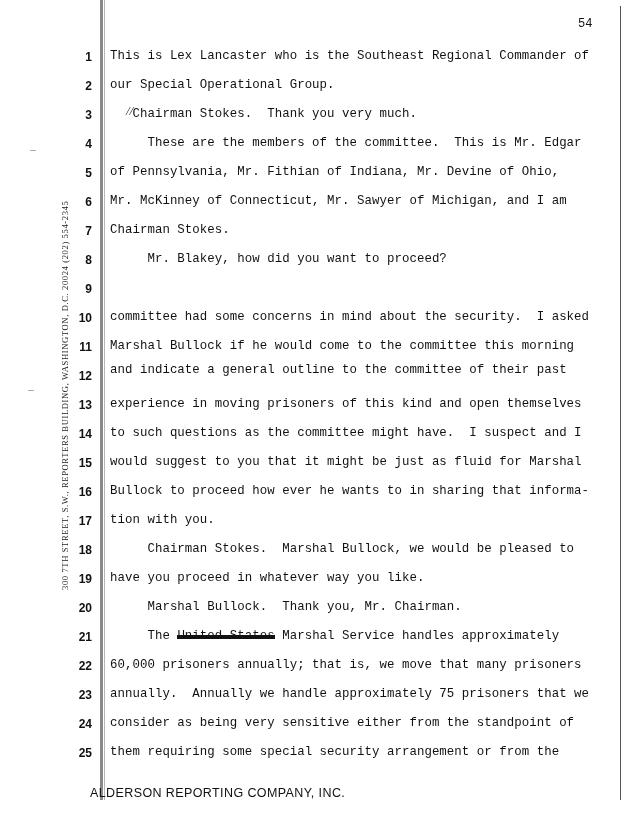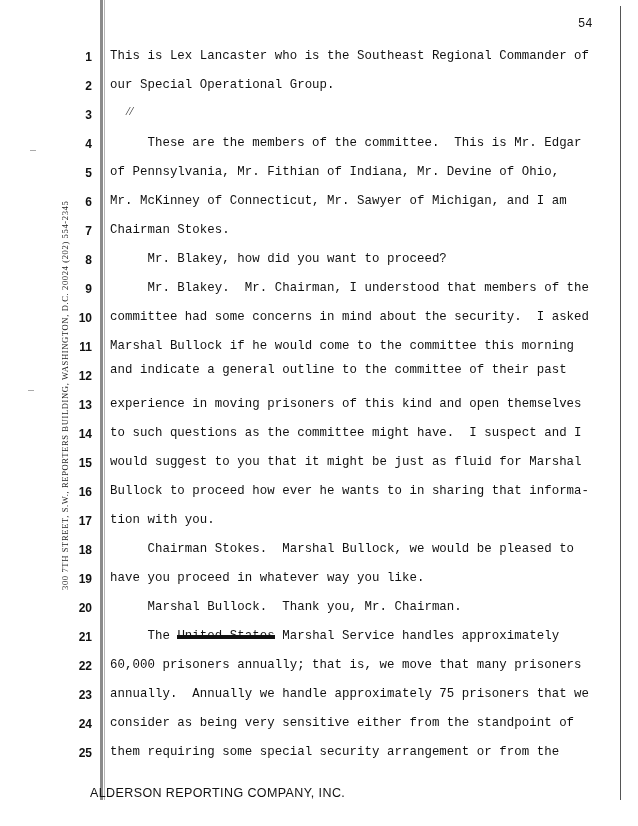--- a/index.html
+++ b/index.html
@@ -64,27 +64,27 @@
     <div class="ln" style="top:601px">20</div>
     <div class="ln" style="top:630px">21</div>
     <div class="ln" style="top:659px">22</div>
     <div class="ln" style="top:688px">23</div>
     <div class="ln" style="top:717px">24</div>
     <div class="ln" style="top:746px">25</div>
   </div>
 
   <div class="text-line" style="top:49px">This is Lex Lancaster who is the Southeast Regional Commander of</div>
   <div class="text-line" style="top:78px">our Special Operational Group.</div>
+  <div class="text-line" style="top:107px">   Chairman Stokes.  Thank you very much.</div>
   <div class="mark" style="left:126px; top:103px;">//</div>
   <div class="text-line" style="top:136px">     These are the members of the committee.  This is Mr. Edgar</div>
   <div class="text-line" style="top:165px">of Pennsylvania, Mr. Fithian of Indiana, Mr. Devine of Ohio,</div>
   <div class="text-line" style="top:194px">Mr. McKinney of Connecticut, Mr. Sawyer of Michigan, and I am</div>
   <div class="text-line" style="top:223px">Chairman Stokes.</div>
   <div class="text-line" style="top:252px">     Mr. Blakey, how did you want to proceed?</div>
-  <div class="text-line" style="top:281px">     Mr. Blakey.  Mr. Chairman, I understood that members of the</div>
   <div class="text-line" style="top:310px">committee had some concerns in mind about the security.  I asked</div>
   <div class="text-line" style="top:339px">Marshal Bullock if he would come to the committee this morning</div>
   <div class="text-line" style="top:363px">and indicate a general outline to the committee of their past</div>
   <div class="text-line" style="top:397px">experience in moving prisoners of this kind and open themselves</div>
   <div class="text-line" style="top:426px">to such questions as the committee might have.  I suspect and I</div>
   <div class="text-line" style="top:455px">would suggest to you that it might be just as fluid for Marshal</div>
   <div class="text-line" style="top:484px">Bullock to proceed how ever he wants to in sharing that informa-</div>
   <div class="text-line" style="top:513px">tion with you.</div>
   <div class="text-line" style="top:542px">     Chairman Stokes.  Marshal Bullock, we would be pleased to</div>
   <div class="text-line" style="top:571px">have you proceed in whatever way you like.</div>

